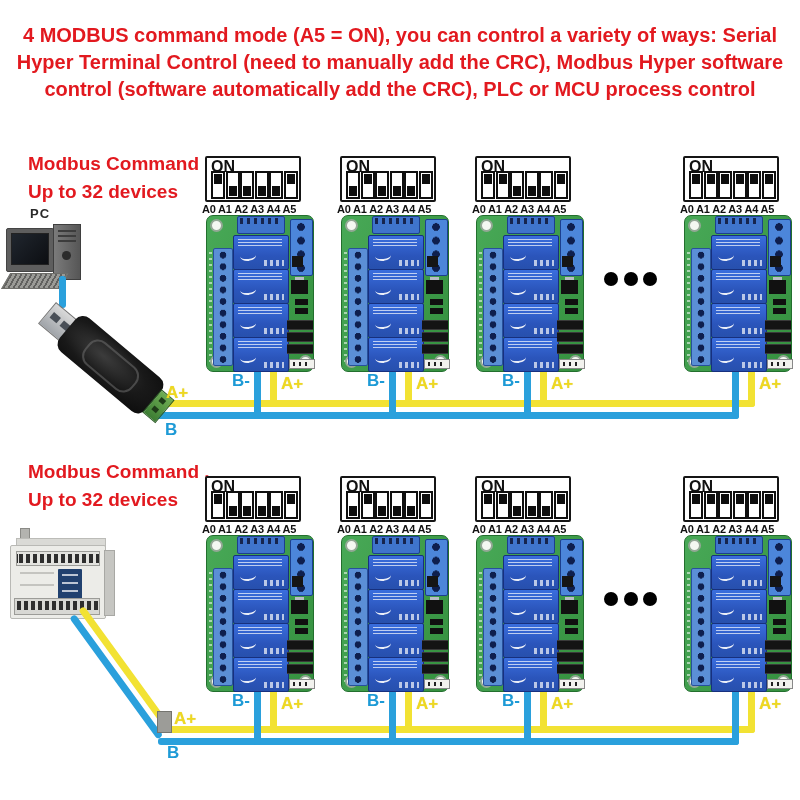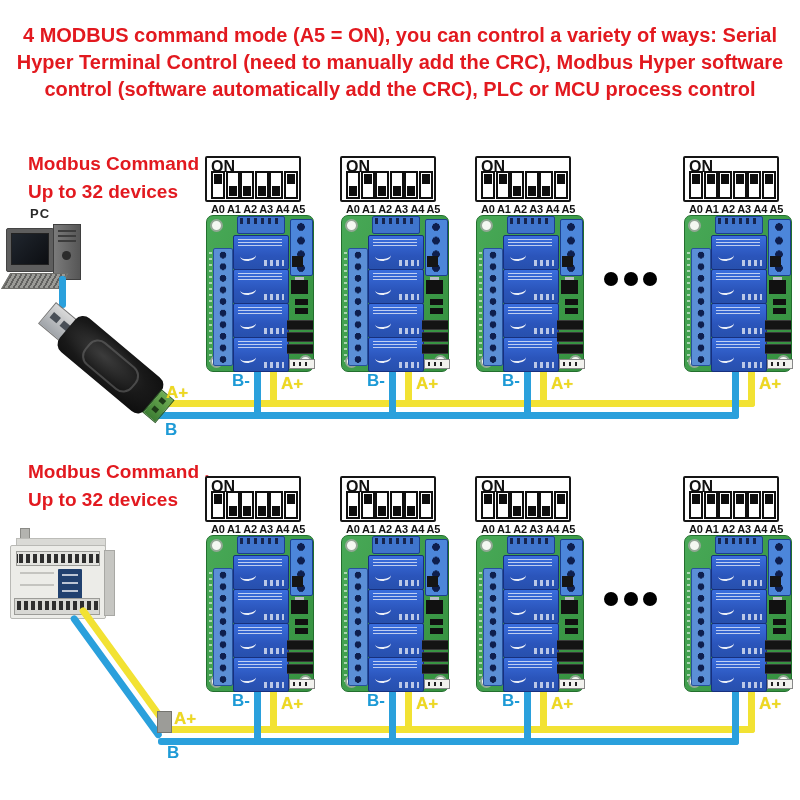--- a/index.html
+++ b/index.html
@@ -29,21 +29,21 @@
   
   .module{position:absolute;width:112px;height:214px;z-index:2;}
   .module *{position:absolute;}
   .dipbox{left:3px;top:0;width:92px;height:42px;background:#fff;border:2px solid #151515;border-radius:2px;}
   .onlbl{left:4px;top:0px;font-weight:bold;font-size:16px;color:#111;}
   .sw{top:13px;width:10px;height:24px;border:2px solid #0f0f0f;background:#fff;}
   .sw::after{content:'';position:absolute;left:1px;right:1px;height:10px;background:#0d0d0d;}
   .sw.on::after{top:1px;}
   .sw.off::after{bottom:1px;}
   .diplabels{left:0px;top:47px;width:108px;font-weight:bold;font-size:11px;color:#111;
-             letter-spacing:-0.2px;white-space:nowrap;margin-left:9px;}
+             letter-spacing:-0.2px;white-space:nowrap;}
   .pcb{left:4px;top:59px;width:106px;height:155px;border-radius:7px;
        background:linear-gradient(115deg,#48a957,#35903f);border:1px solid #236f2e;}
   .pcb::before{content:'';position:absolute;left:2px;top:36px;width:3px;height:112px;
        background:repeating-linear-gradient(180deg,rgba(255,255,255,.55) 0 2px,transparent 2px 6px);}
   .hole{width:9px;height:9px;border-radius:50%;background:#f4f7f2;border:2px solid #93a895;}
   .h1{left:3px;top:3px;} .h2{left:3px;top:139px;} .h3{left:92px;top:139px;}
   .termstrip{left:6px;top:32px;width:18px;height:116px;background:#5b8fd6;border:1px solid #27509c;border-radius:2px;
        background-image:radial-gradient(circle at 9px 6px,#0e1f4e 0 3.2px,rgba(0,0,0,0) 3.6px);
        background-size:100% 11.6px;background-repeat:repeat-y;}
   .pinhdr{left:30px;top:0px;width:46px;height:16px;background:#3f74cc;border:1px solid #1c3f8e;border-radius:2px;}

